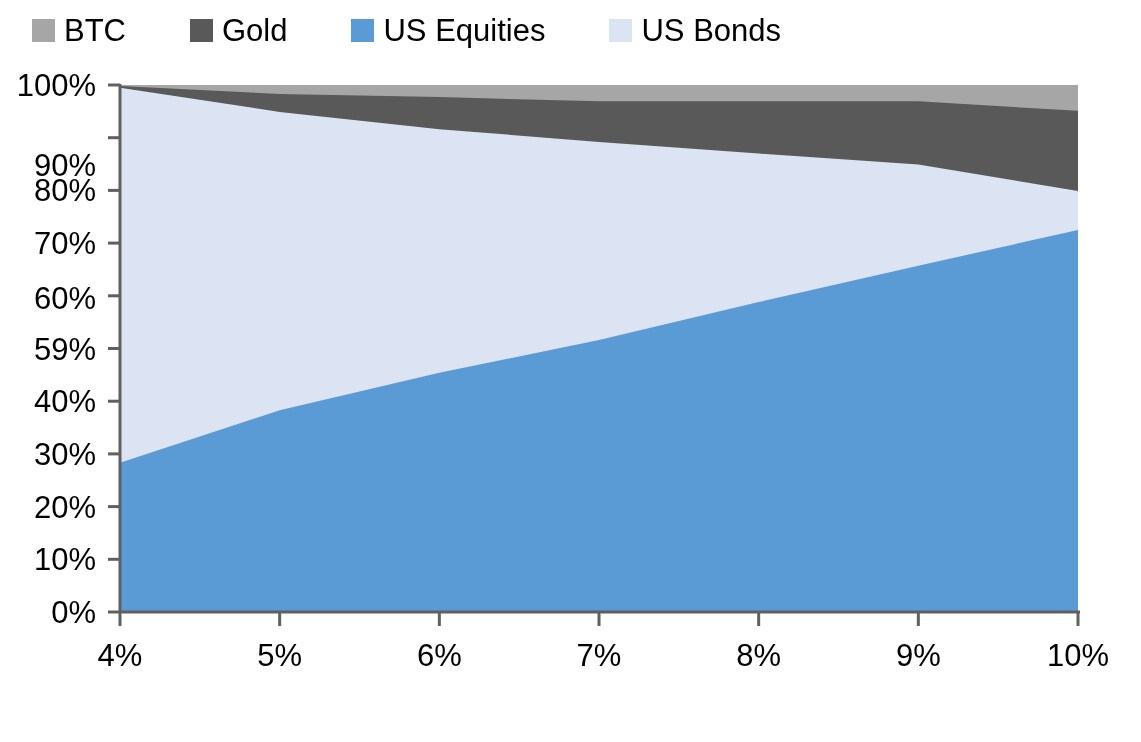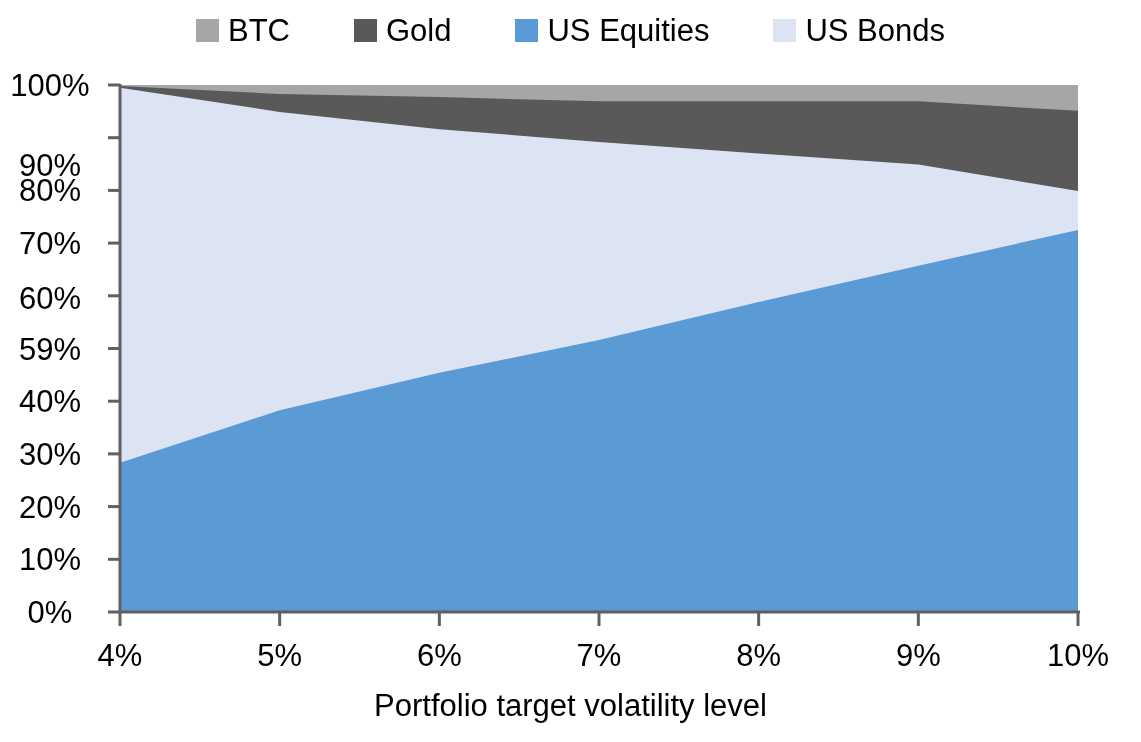--- a/index.html
+++ b/index.html
@@ -22,21 +22,20 @@
   }
 
   
   #legend {
     position: absolute;
     left: 0;
     top: 8px;
     width: 1141px;
     height: 44px;
     display: flex;
-    justify-content: center;
     align-items: center;
   }
   .legend-item {
     display: flex;
     align-items: center;
     margin: 0 32px;
   }
   .legend-swatch {
     width: 23px;
     height: 23px;
@@ -62,21 +61,21 @@
     position: absolute;
     left: 0;
     top: 0;
   }
 
   
   .ytick-label {
     position: absolute;
     right: 0;
     width: 92px;
-    text-align: center;
+    text-align: right;
     font-size: 31px;
     color: #000000;
     line-height: 1;
     transform: translateY(-50%);
     white-space: nowrap;
   }
   #ylabels {
     position: absolute;
     left: 0;
     top: 0;
@@ -185,15 +184,14 @@
   <div id="xlabels">
       <div class="xtick-label" style="left: 120px; top: 640px;">4%</div>
       <div class="xtick-label" style="left: 279.667px; top: 640px;">5%</div>
       <div class="xtick-label" style="left: 439.333px; top: 640px;">6%</div>
       <div class="xtick-label" style="left: 599px; top: 640px;">7%</div>
       <div class="xtick-label" style="left: 758.667px; top: 640px;">8%</div>
       <div class="xtick-label" style="left: 918.333px; top: 640px;">9%</div>
       <div class="xtick-label" style="left: 1078px; top: 640px;">10%</div>
     </div>
 
-  <div id="xaxis-title">Portfolio target volatility level</div>
 
 </div>
 
 </body></html>

